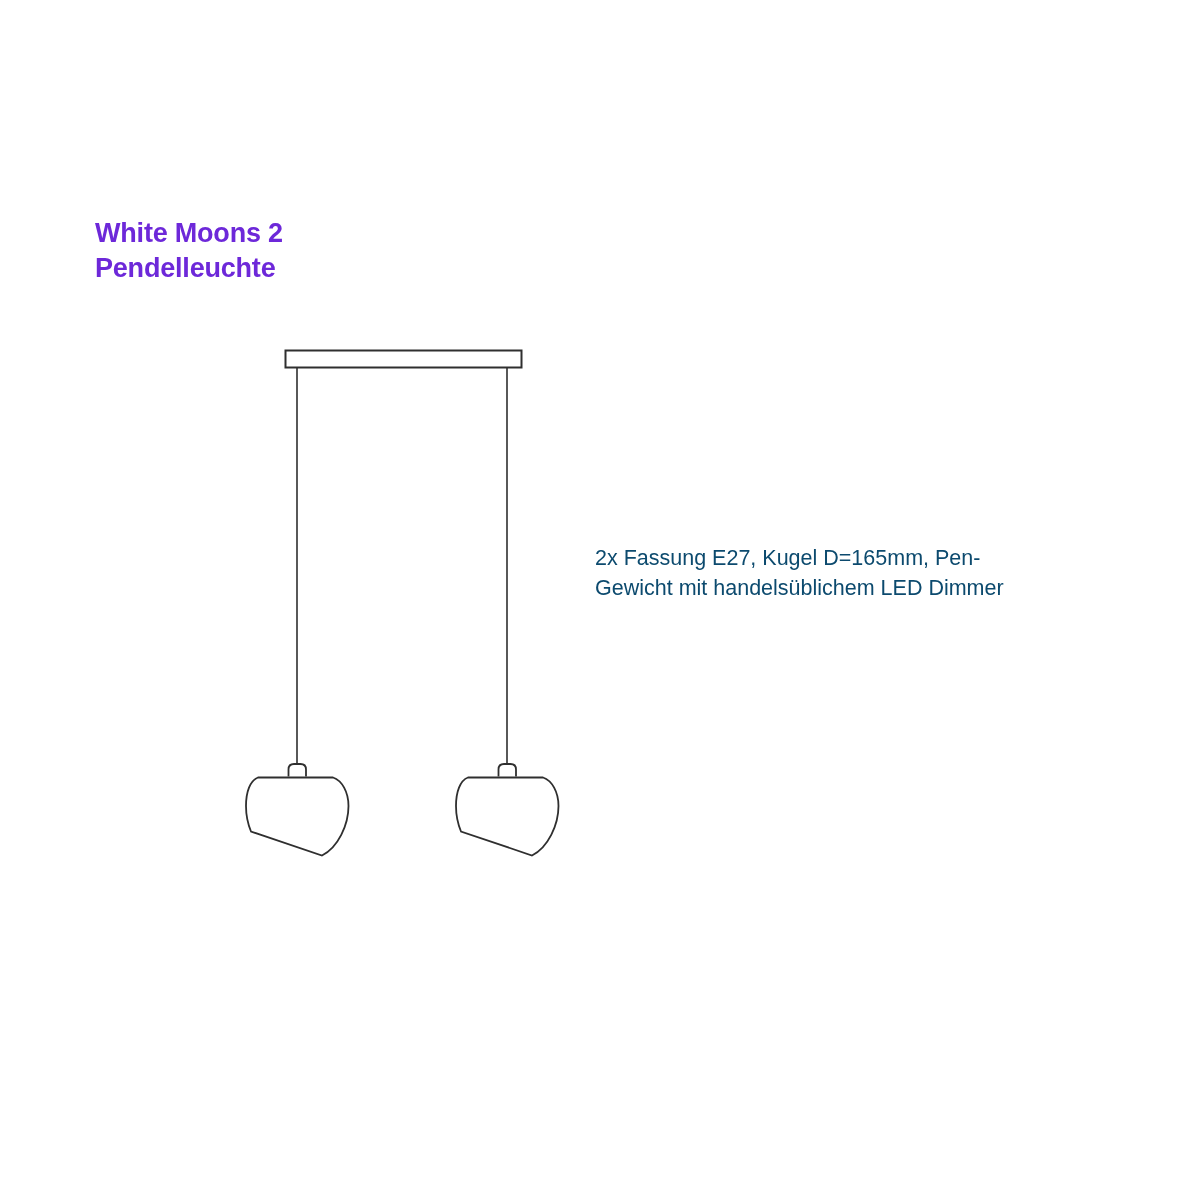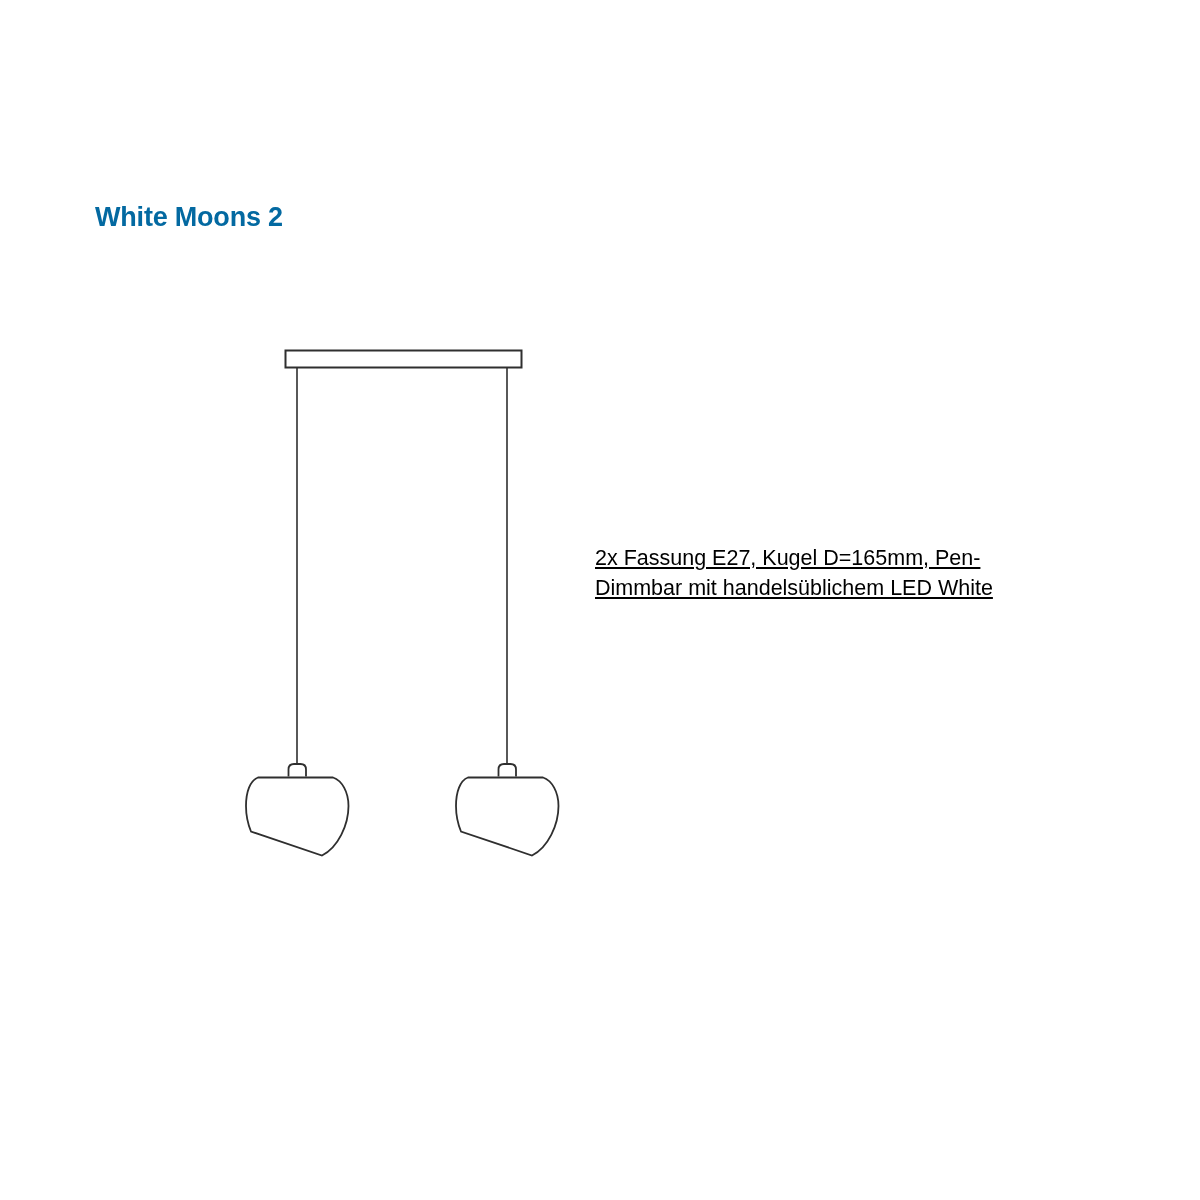--- a/index.html
+++ b/index.html
@@ -12,54 +12,54 @@
   }
   .page {
     position: relative;
     width: 1200px;
     height: 1200px;
     background: #ffffff;
   }
   .product-title {
     position: absolute;
     left: 95px;
-    top: 200px;
+    top: 216px;
     font-size: 27px;
     font-weight: bold;
     line-height: 35px;
-    color: #0369a1;
+    color: #6d28d9;
     letter-spacing: -0.2px;
     white-space: nowrap;
   }
   .spec-text {
     position: absolute;
     left: 595px;
     top: 544px;
     font-size: 21.5px;
     font-weight: normal;
     line-height: 29.5px;
-    color: #000000;
+    color: #0c4a6e;
     white-space: nowrap;
-    text-decoration: underline;
   }
   .drawing-svg {
     position: absolute;
     left: 0;
     top: 0;
     width: 1200px;
     height: 1200px;
   }
 </style>
 </head>
 <body>
 
 <div class="page">
 
   <div class="product-title">
     <div>White Moons 2</div>
+    <div>Pendelleuchte</div>
   </div>
 
   <svg class="drawing-svg" viewBox="0 0 1200 1200" fill="none" stroke="#2f2f2f">
     <defs>
       <g id="pendant-unit">
 
         <line x1="297" y1="368" x2="297" y2="765" stroke-width="1.6"></line>
 
         <path d="M 288.5 776.5 L 288.5 769.5 Q 288.5 764 294 764 L 300.5 764 Q 306 764 306 769.5 L 306 776.5" stroke-width="1.8"></path>
 
@@ -75,16 +75,16 @@
     </defs>
 
     <rect x="285.5" y="350.5" width="236" height="17" stroke-width="2"></rect>
 
     <use href="#pendant-unit"></use>
     <use href="#pendant-unit" x="210"></use>
   </svg>
 
   <div class="spec-text">
     <div>2x Fassung E27, Kugel D=165mm, Pen-</div>
-    <div>Dimmbar mit handelsüblichem LED White</div>
+    <div>Gewicht mit handelsüblichem LED Dimmer</div>
   </div>
 
 </div>
 
 </body></html>

